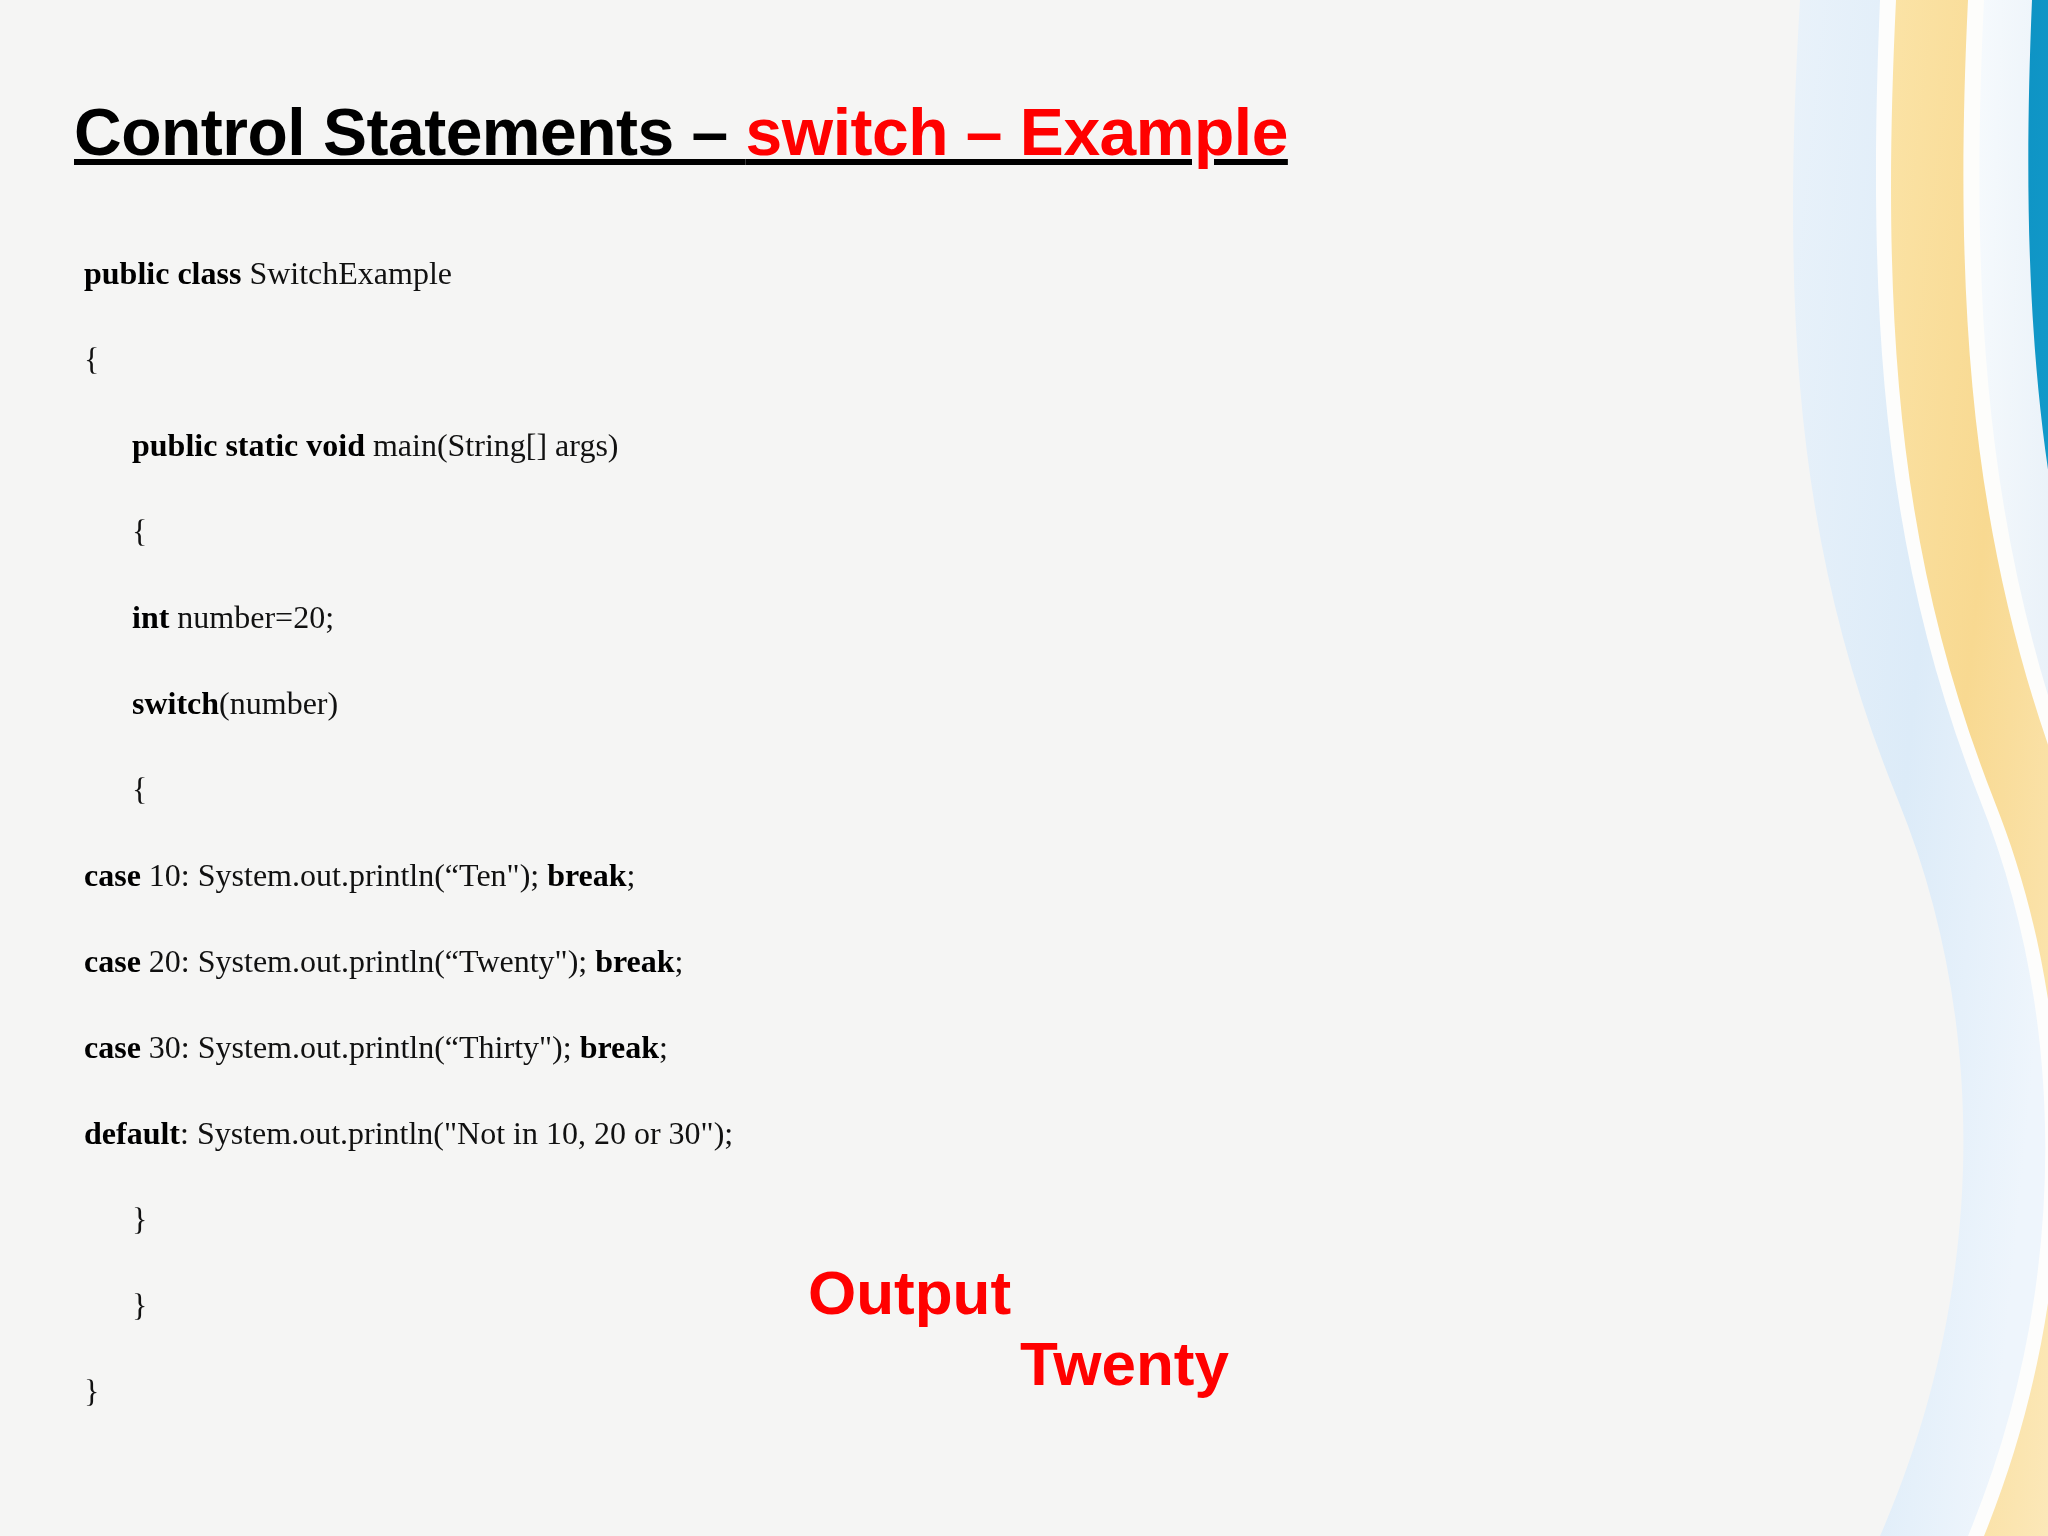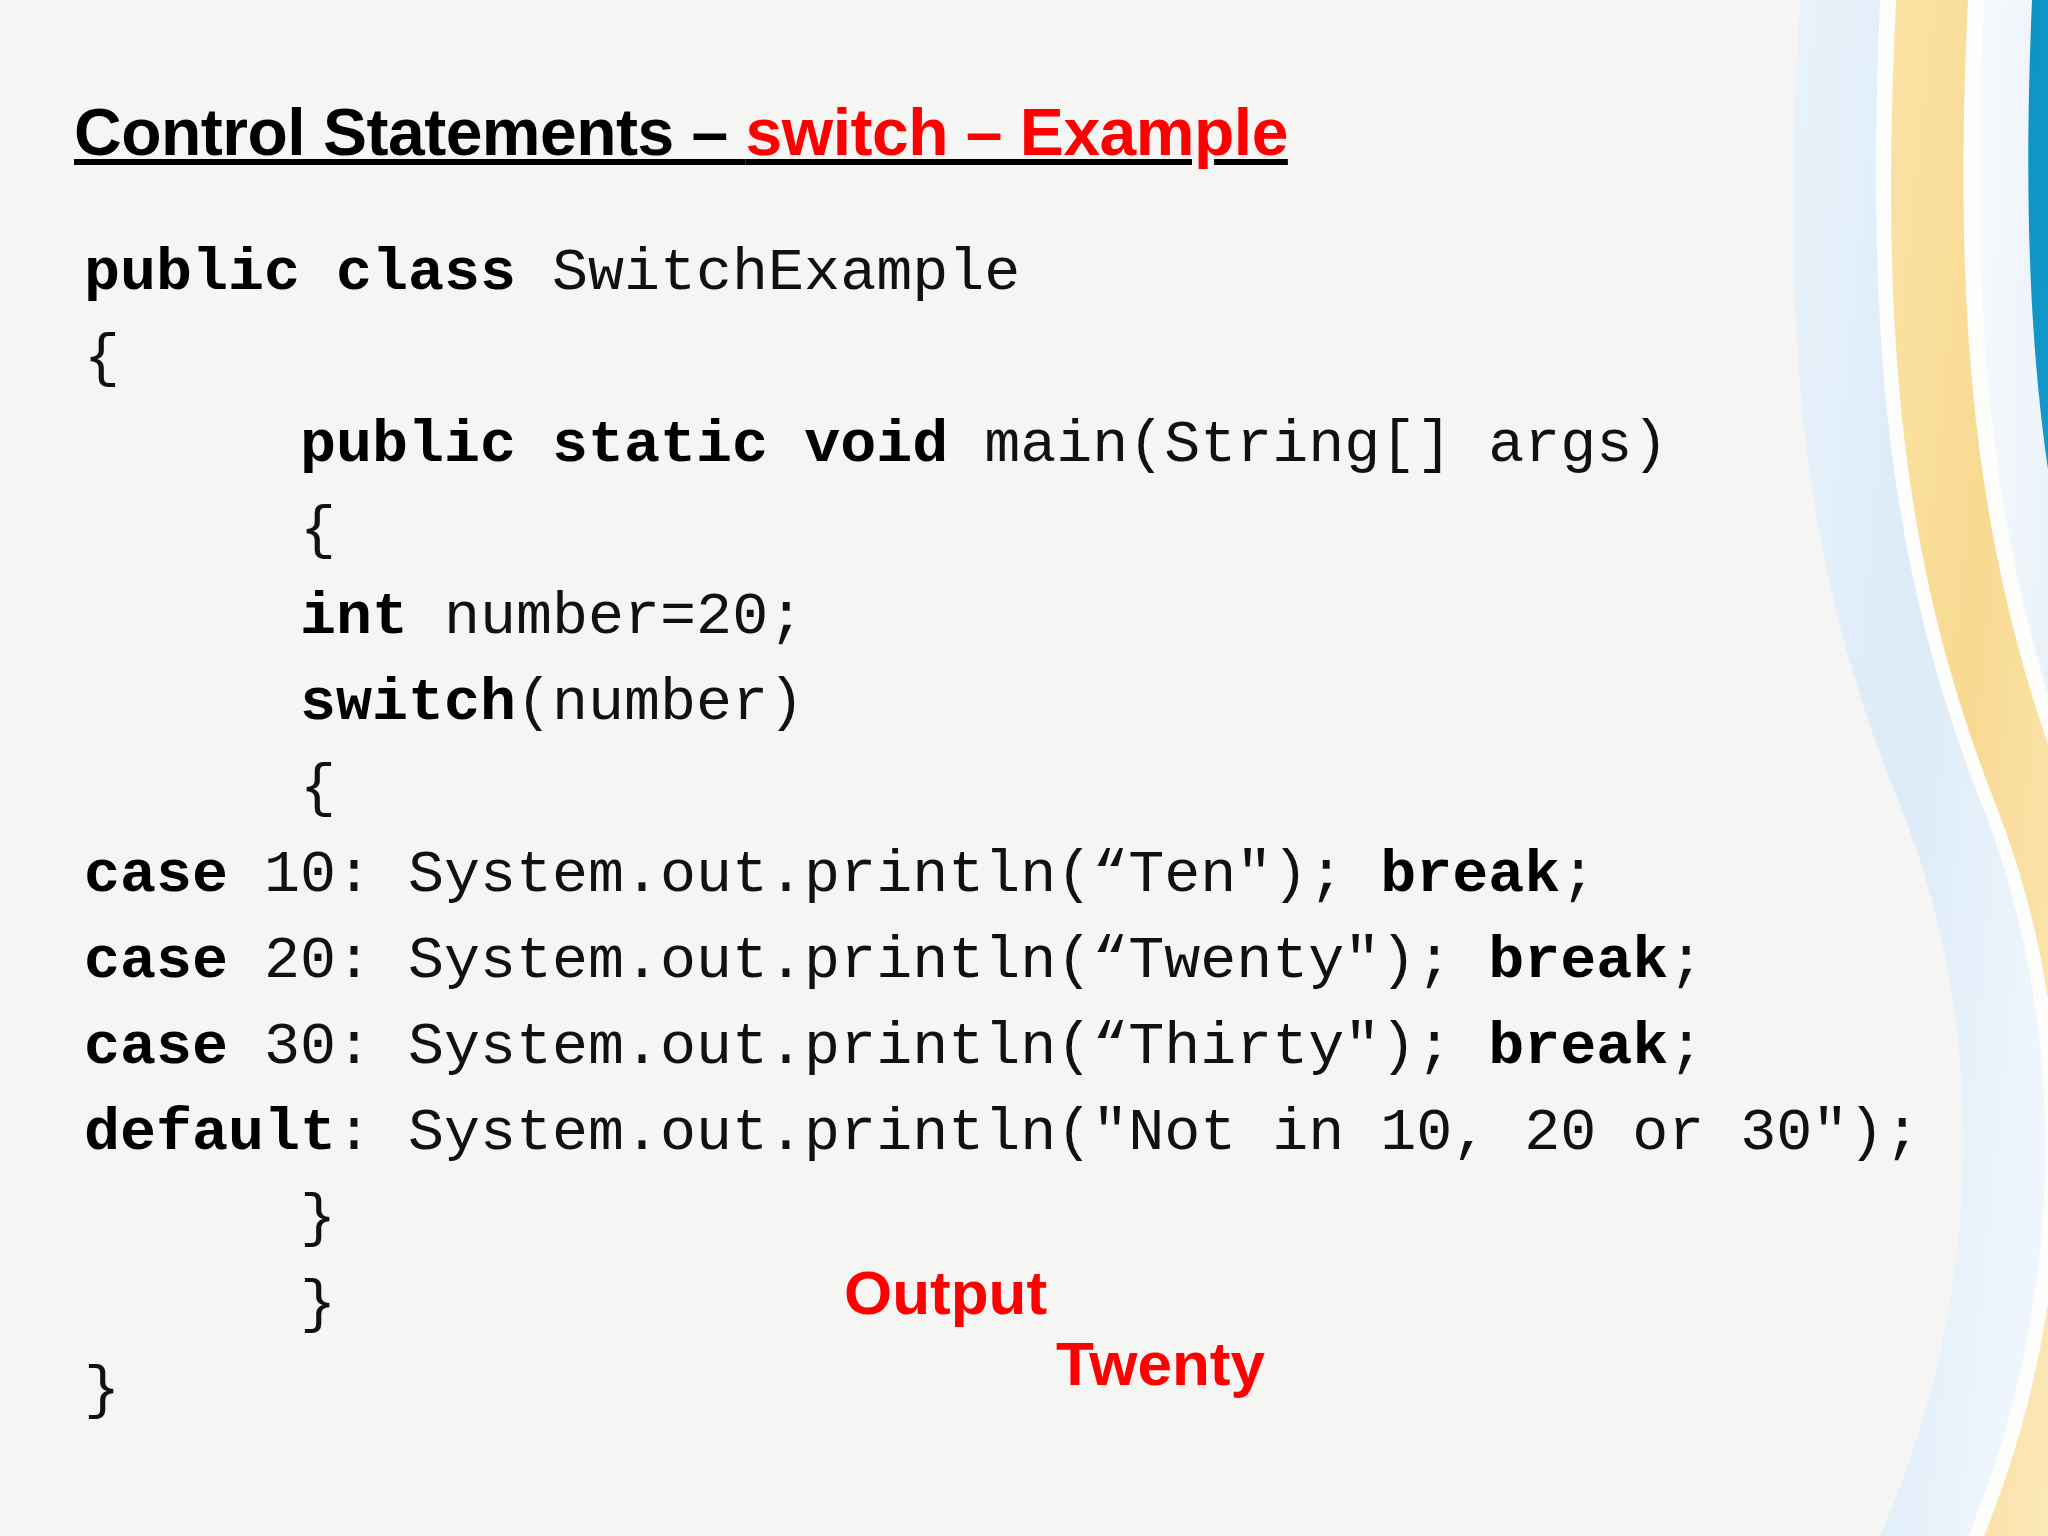--- a/index.html
+++ b/index.html
@@ -46,39 +46,39 @@
   }
   #title-bar .t-black { color: #000000; }
   #title-bar .t-red   { color: #ff0000; }
 
   
   #code-block {
     position: absolute;
     left: 84px;
     top: 230px;
     width: 1960px;
-    font-family: Liberation Mono, monospace;
-    font-size: 60px;
+    font-family: Liberation Serif, serif;
+    font-size: 32px;
     line-height: 86px;
     color: #111111;
     white-space: pre;
   }
   #code-block .ln {
     white-space: pre;
     height: 86px;
   }
   #code-block .kw {
     font-weight: bold;
     color: #000000;
   }
 
   
   #output-note {
     position: absolute;
-    left: 844px;
+    left: 808px;
     top: 1258px;
     color: #ff0000;
     font-weight: bold;
     font-size: 62px;
     line-height: 1.12;
   }
   #output-note .out-label  { display: block; }
   #output-note .out-value  { display: block; margin-left: 212px; margin-top: 2px; }
 </style>
 </head>

